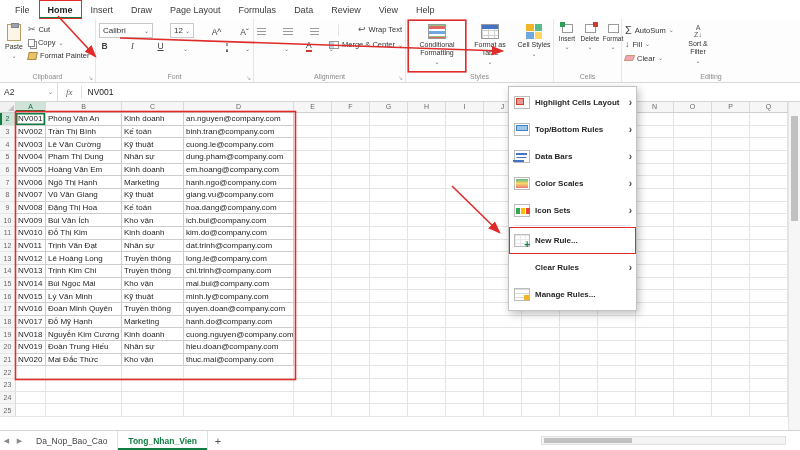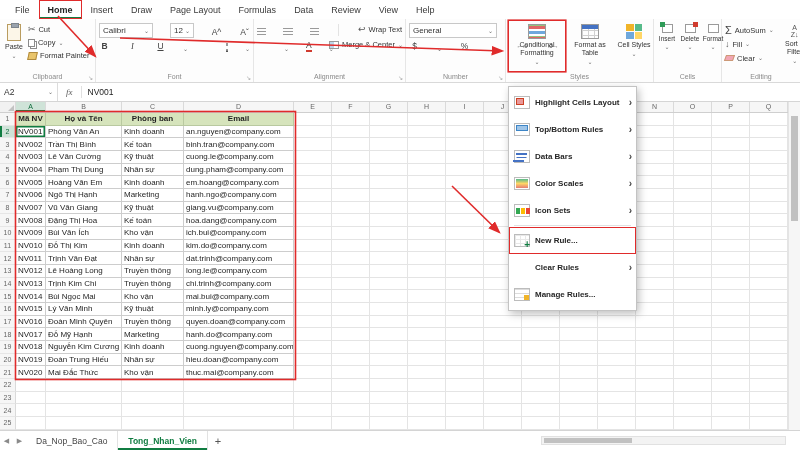--- a/index.html
+++ b/index.html
@@ -236,38 +236,20 @@
         <div class="sbtn">
           <span class="ic-merge"></span>
           <span>Merge &amp; Center</span>
           <span class="car">⌄</span>
         </div>
       </div>
       <div class="rlabel"><span>Alignment</span></div>
       <span class="launcher">↘</span>
     </div>
 
-    <div class="rgroup" style="width:100px">
-      <div class="fontrow">
-        <div class="combo" style="width:88px">
-          <span>General</span>
-          <span class="car">⌄</span>
-        </div>
-      </div>
-      <div class="fontrow">
-        <span class="fmt">$</span>
-        <span class="car">⌄</span>
-        <span class="fmt">%</span>
-        <span class="fmt">,</span>
-        <span class="fmt tiny">←.0</span>
-        <span class="fmt tiny">.0→</span>
-      </div>
-      <div class="rlabel"><span>Number</span></div>
-      <span class="launcher">↘</span>
-    </div>
 
     <div class="rgroup" style="width:148px">
       <div class="rbody">
         <div class="bigbtn cfbtn ann" style="width:56px">
           <span class="ic-cf"></span>
           <span>Conditional Formatting</span>
           <span class="car">⌄</span>
         </div>
         <div class="bigbtn" style="width:44px">
           <span class="ic-fat"></span>
@@ -364,40 +346,20 @@
         <div class="colh" style="width: 38px;">K</div>
         <div class="colh" style="width: 38px;">L</div>
         <div class="colh" style="width: 38px;">M</div>
         <div class="colh" style="width: 38px;">N</div>
         <div class="colh" style="width: 38px;">O</div>
         <div class="colh" style="width: 38px;">P</div>
         <div class="colh" style="width: 38px;">Q</div>
       </div>
     <div>
         <div class="grow2">
-          <div class="rownum">1</div>
-          <div class="cell thead" style="width: 30px;">Mã NV</div>
-          <div class="cell thead" style="width: 76px;">Họ và Tên</div>
-          <div class="cell thead" style="width: 62px;">Phòng ban</div>
-          <div class="cell thead" style="width: 110px;">Email</div>
-          <div class="cell" style="width: 38px;"></div>
-          <div class="cell" style="width: 38px;"></div>
-          <div class="cell" style="width: 38px;"></div>
-          <div class="cell" style="width: 38px;"></div>
-          <div class="cell" style="width: 38px;"></div>
-          <div class="cell" style="width: 38px;"></div>
-          <div class="cell" style="width: 38px;"></div>
-          <div class="cell" style="width: 38px;"></div>
-          <div class="cell" style="width: 38px;"></div>
-          <div class="cell" style="width: 38px;"></div>
-          <div class="cell" style="width: 38px;"></div>
-          <div class="cell" style="width: 38px;"></div>
-          <div class="cell" style="width: 38px;"></div>
-        </div>
-        <div class="grow2">
           <div class="rownum hl">2</div>
           <div class="cell tcell active" style="width: 30px;">NV001</div>
           <div class="cell tcell" style="width: 76px;">Phòng Văn An</div>
           <div class="cell tcell" style="width: 62px;">Kinh doanh</div>
           <div class="cell tcell" style="width: 110px;">an.nguyen@company.com</div>
           <div class="cell" style="width: 38px;"></div>
           <div class="cell" style="width: 38px;"></div>
           <div class="cell" style="width: 38px;"></div>
           <div class="cell" style="width: 38px;"></div>
           <div class="cell" style="width: 38px;"></div>

